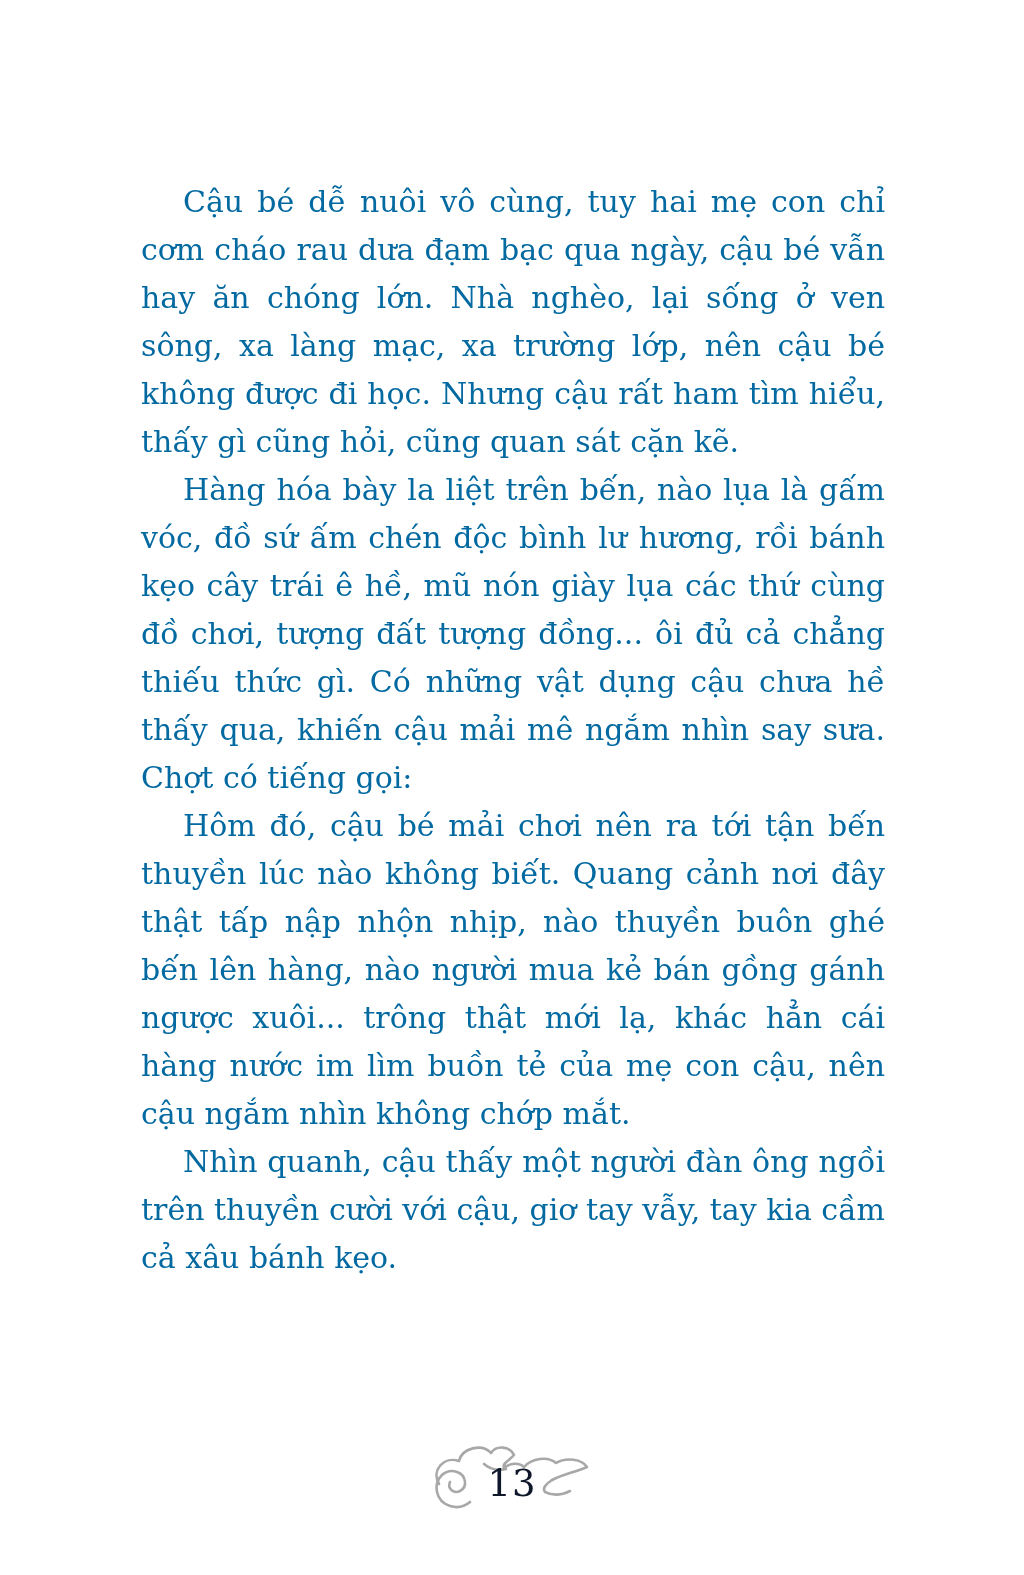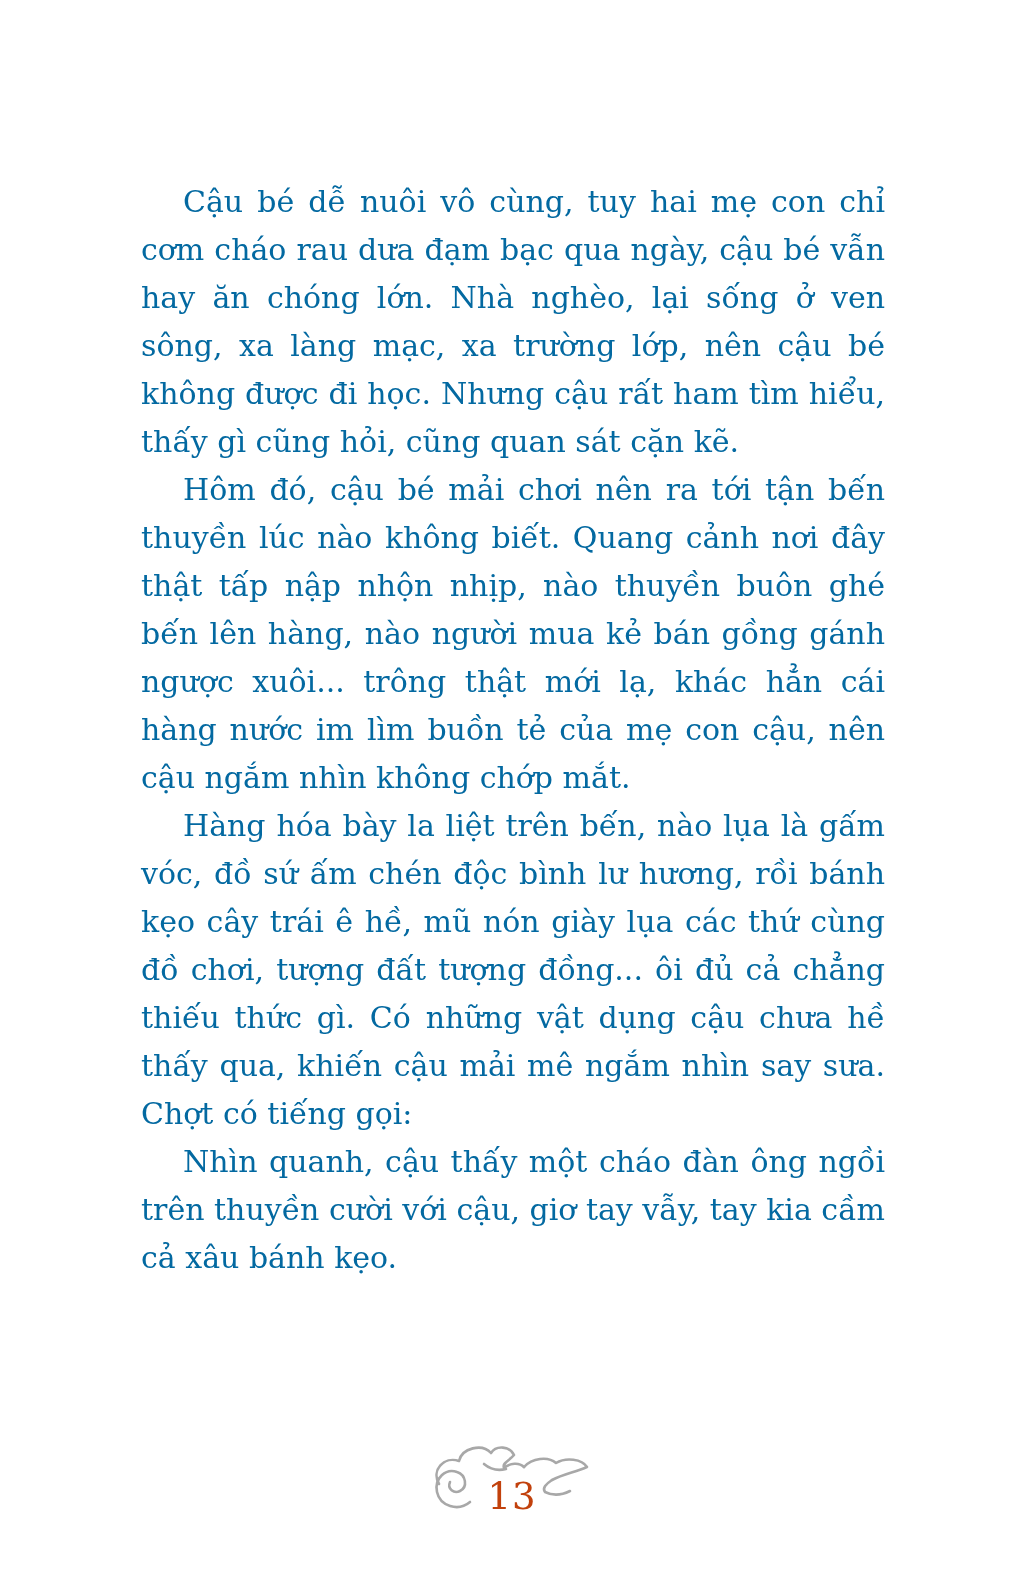--- a/index.html
+++ b/index.html
@@ -44,38 +44,38 @@
     height: 84px;
   }
   .cloud-svg {
     position: absolute;
     left: 0;
     top: 0;
   }
   .page-number {
     position: absolute;
     left: 50%;
-    top: 42px;
+    top: 29px;
     transform: translateX(-50%);
     font-size: 37px;
     line-height: 1;
-    color: #c2410c;
+    color: #0f172a;
     letter-spacing: 1px;
   }
 </style>
 </head>
 <body>
 
 <div class="page">
 
   <div class="text-block">
     <p class="para">Cậu bé dễ nuôi vô cùng, tuy hai mẹ con chỉ cơm cháo rau dưa đạm bạc qua ngày, cậu bé vẫn hay ăn chóng lớn. Nhà nghèo, lại sống ở ven sông, xa làng mạc, xa trường lớp, nên cậu bé không được đi học. Nhưng cậu rất ham tìm hiểu, thấy gì cũng hỏi, cũng quan sát cặn kẽ.</p>
+    <p class="para">Hàng hóa bày la liệt trên bến, nào lụa là gấm vóc, đồ sứ ấm chén độc bình lư hương, rồi bánh kẹo cây trái ê hề, mũ nón giày lụa các thứ cùng đồ chơi, tượng đất tượng đồng... ôi đủ cả chẳng thiếu thức gì. Có những vật dụng cậu chưa hề thấy qua, khiến cậu mải mê ngắm nhìn say sưa. Chợt có tiếng gọi:</p>
     <p class="para">Hôm đó, cậu bé mải chơi nên ra tới tận bến thuyền lúc nào không biết. Quang cảnh nơi đây thật tấp nập nhộn nhịp, nào thuyền buôn ghé bến lên hàng, nào người mua kẻ bán gồng gánh ngược xuôi... trông thật mới lạ, khác hẳn cái hàng nước im lìm buồn tẻ của mẹ con cậu, nên cậu ngắm nhìn không chớp mắt.</p>
-    <p class="para">Hàng hóa bày la liệt trên bến, nào lụa là gấm vóc, đồ sứ ấm chén độc bình lư hương, rồi bánh kẹo cây trái ê hề, mũ nón giày lụa các thứ cùng đồ chơi, tượng đất tượng đồng... ôi đủ cả chẳng thiếu thức gì. Có những vật dụng cậu chưa hề thấy qua, khiến cậu mải mê ngắm nhìn say sưa. Chợt có tiếng gọi:</p>
-    <p class="para">Nhìn quanh, cậu thấy một cháo đàn ông ngồi trên thuyền cười với cậu, giơ tay vẫy, tay kia cầm cả xâu bánh kẹo.</p>
+    <p class="para">Nhìn quanh, cậu thấy một người đàn ông ngồi trên thuyền cười với cậu, giơ tay vẫy, tay kia cầm cả xâu bánh kẹo.</p>
   </div>
 
   <div class="footer">
     <div class="ornament-wrap">
       <svg class="cloud-svg" width="176" height="84" viewBox="0 0 176 84" fill="none" stroke="#a8a8a8" stroke-width="2.6" stroke-linecap="round" stroke-linejoin="round">
 
         <path d="M46,66 C34,76 16,70 13,56 C10,42 22,32 33,36 C42,39 44,51 36,55 C30,58 23,53 26,46"></path>
 
         <path d="M15,48 C7,34 20,20 35,25 C38,12 58,7 67,17 C72,9 86,10 90,19 C85,25 78,27 80,32 C86,27 95,26 100,31"></path>
 

